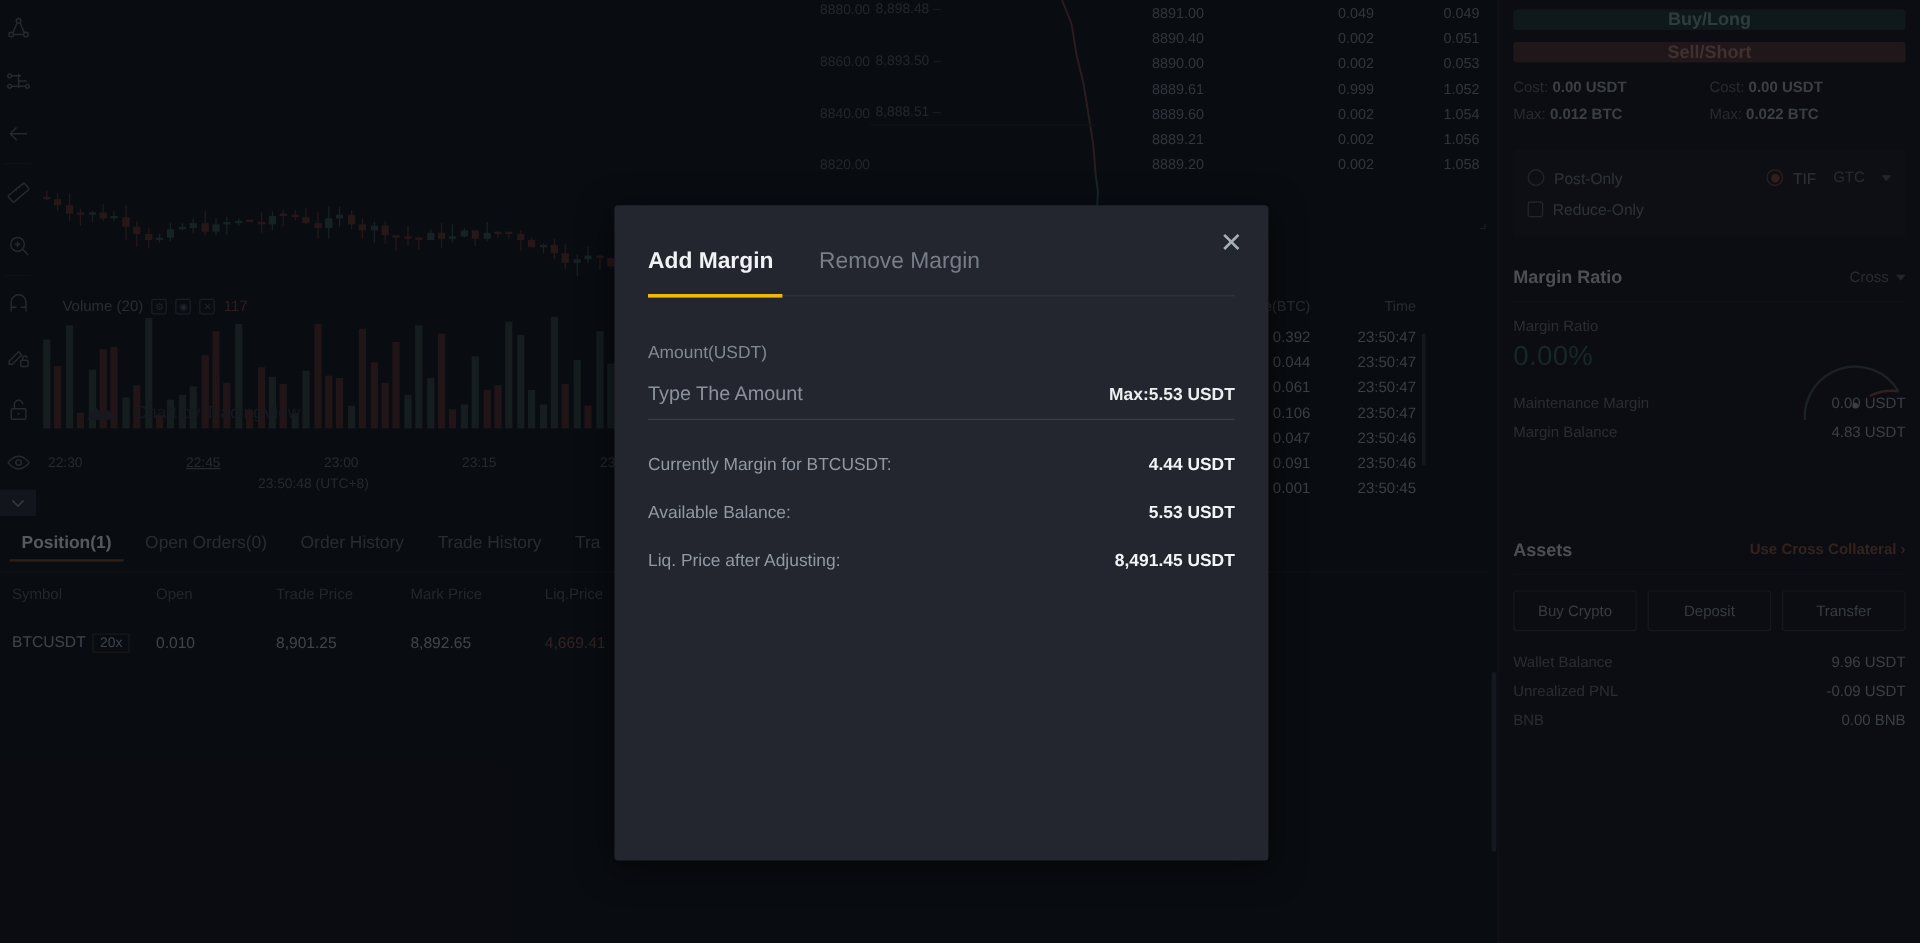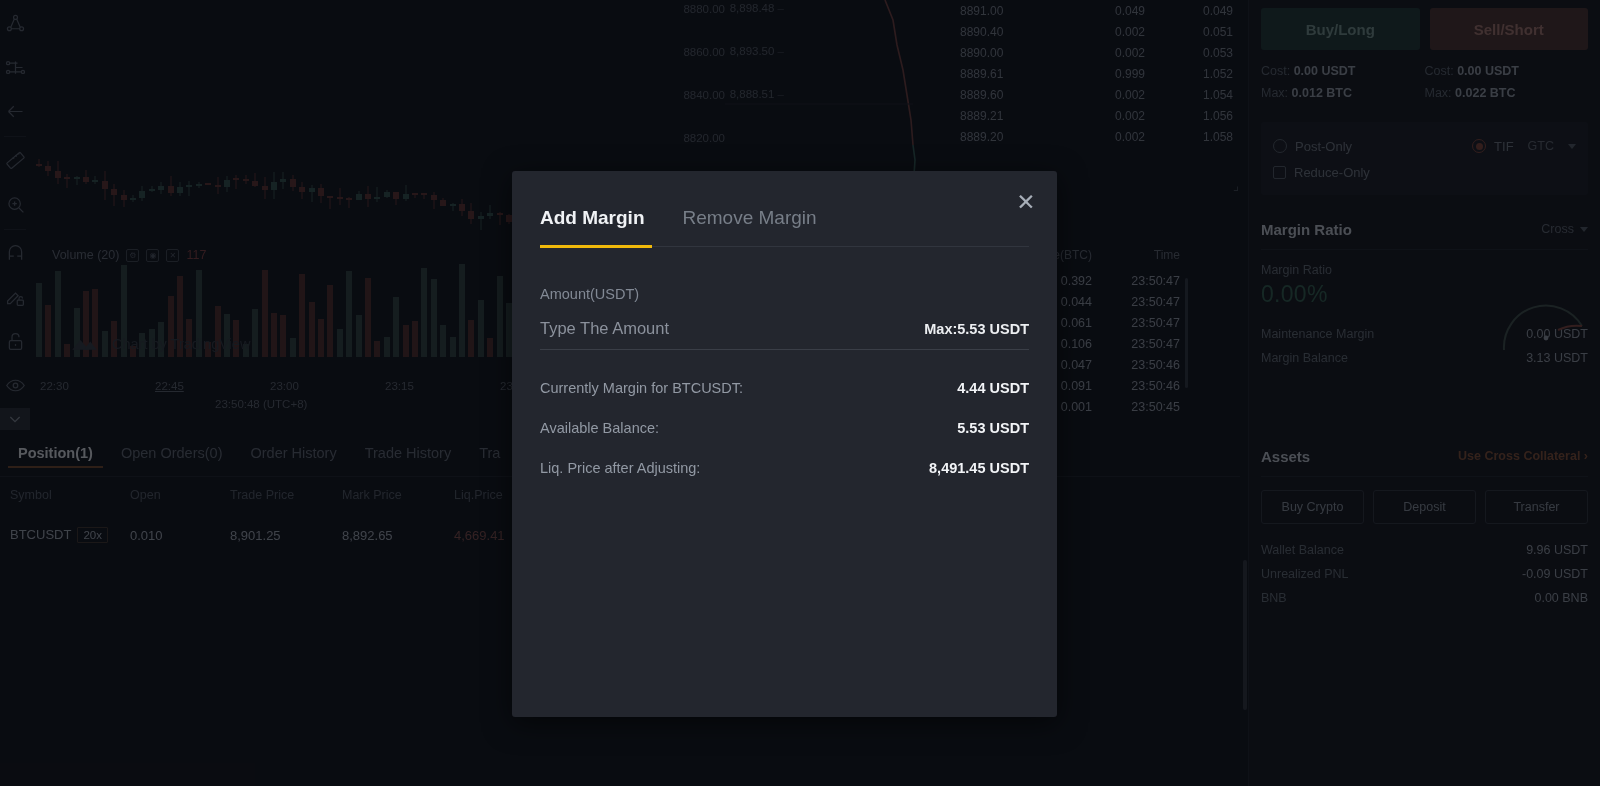--- a/index.html
+++ b/index.html
@@ -138,21 +138,21 @@
   .pt-btn {
     display: inline-block; background: #4b2a26; color: #6e4b45;
     font-size: 12px; padding: 4px 11px; border-radius: 2px; margin-right: 6px;
   }
 
   
   .rightpanel {
     position: absolute; left: 1248px; top: 0; width: 352px; height: 786px;
     background: #101319; border-left: 1px solid #1a1f26;
   }
-  .bs-row { display: flex; gap: 10px; padding: 8px 12px 0 12px; }
+  .bs-row { display: flex; gap: 10px; padding: 8px 12px 0 12px; flex-direction: column; }
   .bs-btn {
     flex: 1; height: 42px; display: flex; align-items: center; justify-content: center;
     font-size: 15px; font-weight: bold; border-radius: 3px;
   }
   .bs-buy { background: #1b3431; color: #6f8b86; }
   .bs-sell { background: #462e2a; color: #9b6f68; }
   .cm-row { display: flex; padding: 10px 12px 0 12px; }
   .cm-col { flex: 1; font-size: 12.5px; color: #565e68; line-height: 22px; }
   .cm-col b { color: #8d949e; font-weight: bold; }
 
@@ -849,21 +849,21 @@
         <div class="sec-rule"></div>
         <div class="mr-label">Margin Ratio</div>
         <div class="mr-value">0.00%</div>
         <div style="height:14px"></div>
         <div class="kv">
           <span>Maintenance Margin</span>
           <b>0.00 USDT</b>
         </div>
         <div class="kv">
           <span>Margin Balance</span>
-          <b>3.13 USDT</b>
+          <b>4.83 USDT</b>
         </div>
       </div>
 
       <div class="gauge">
         <svg viewBox="0 0 86 54">
             <path d="M4 50 A42 42 0 0 1 82 26" stroke="#3a4a45" stroke-width="2" fill="none"></path>
             <path d="M58 30 A42 42 0 0 1 82 26" stroke="#7a4038" stroke-width="2" fill="none"></path>
             <circle cx="46" cy="38" r="2.4" fill="#8d949e"></circle>
           </svg>
       </div>

